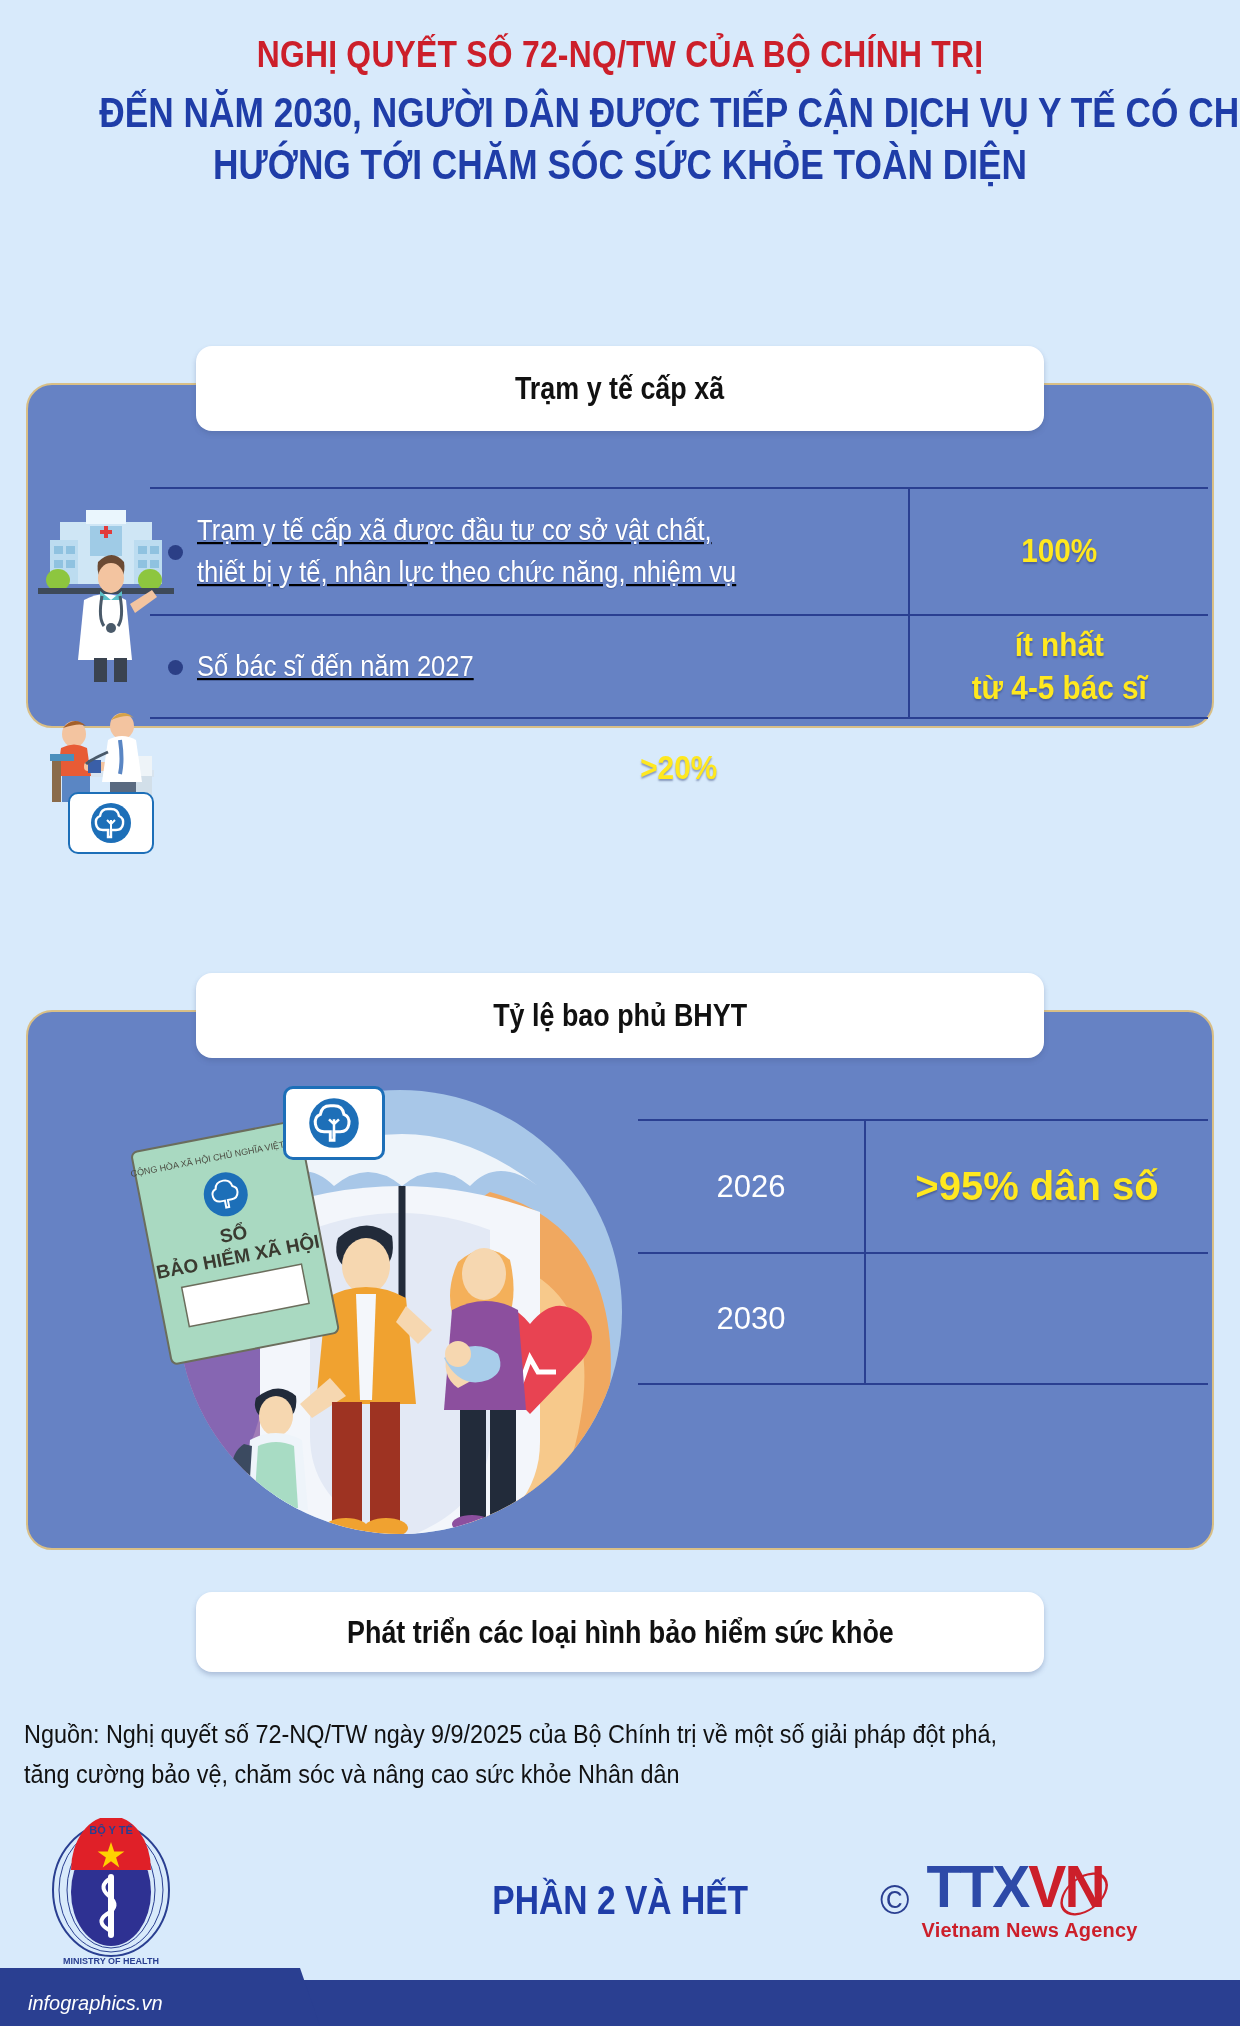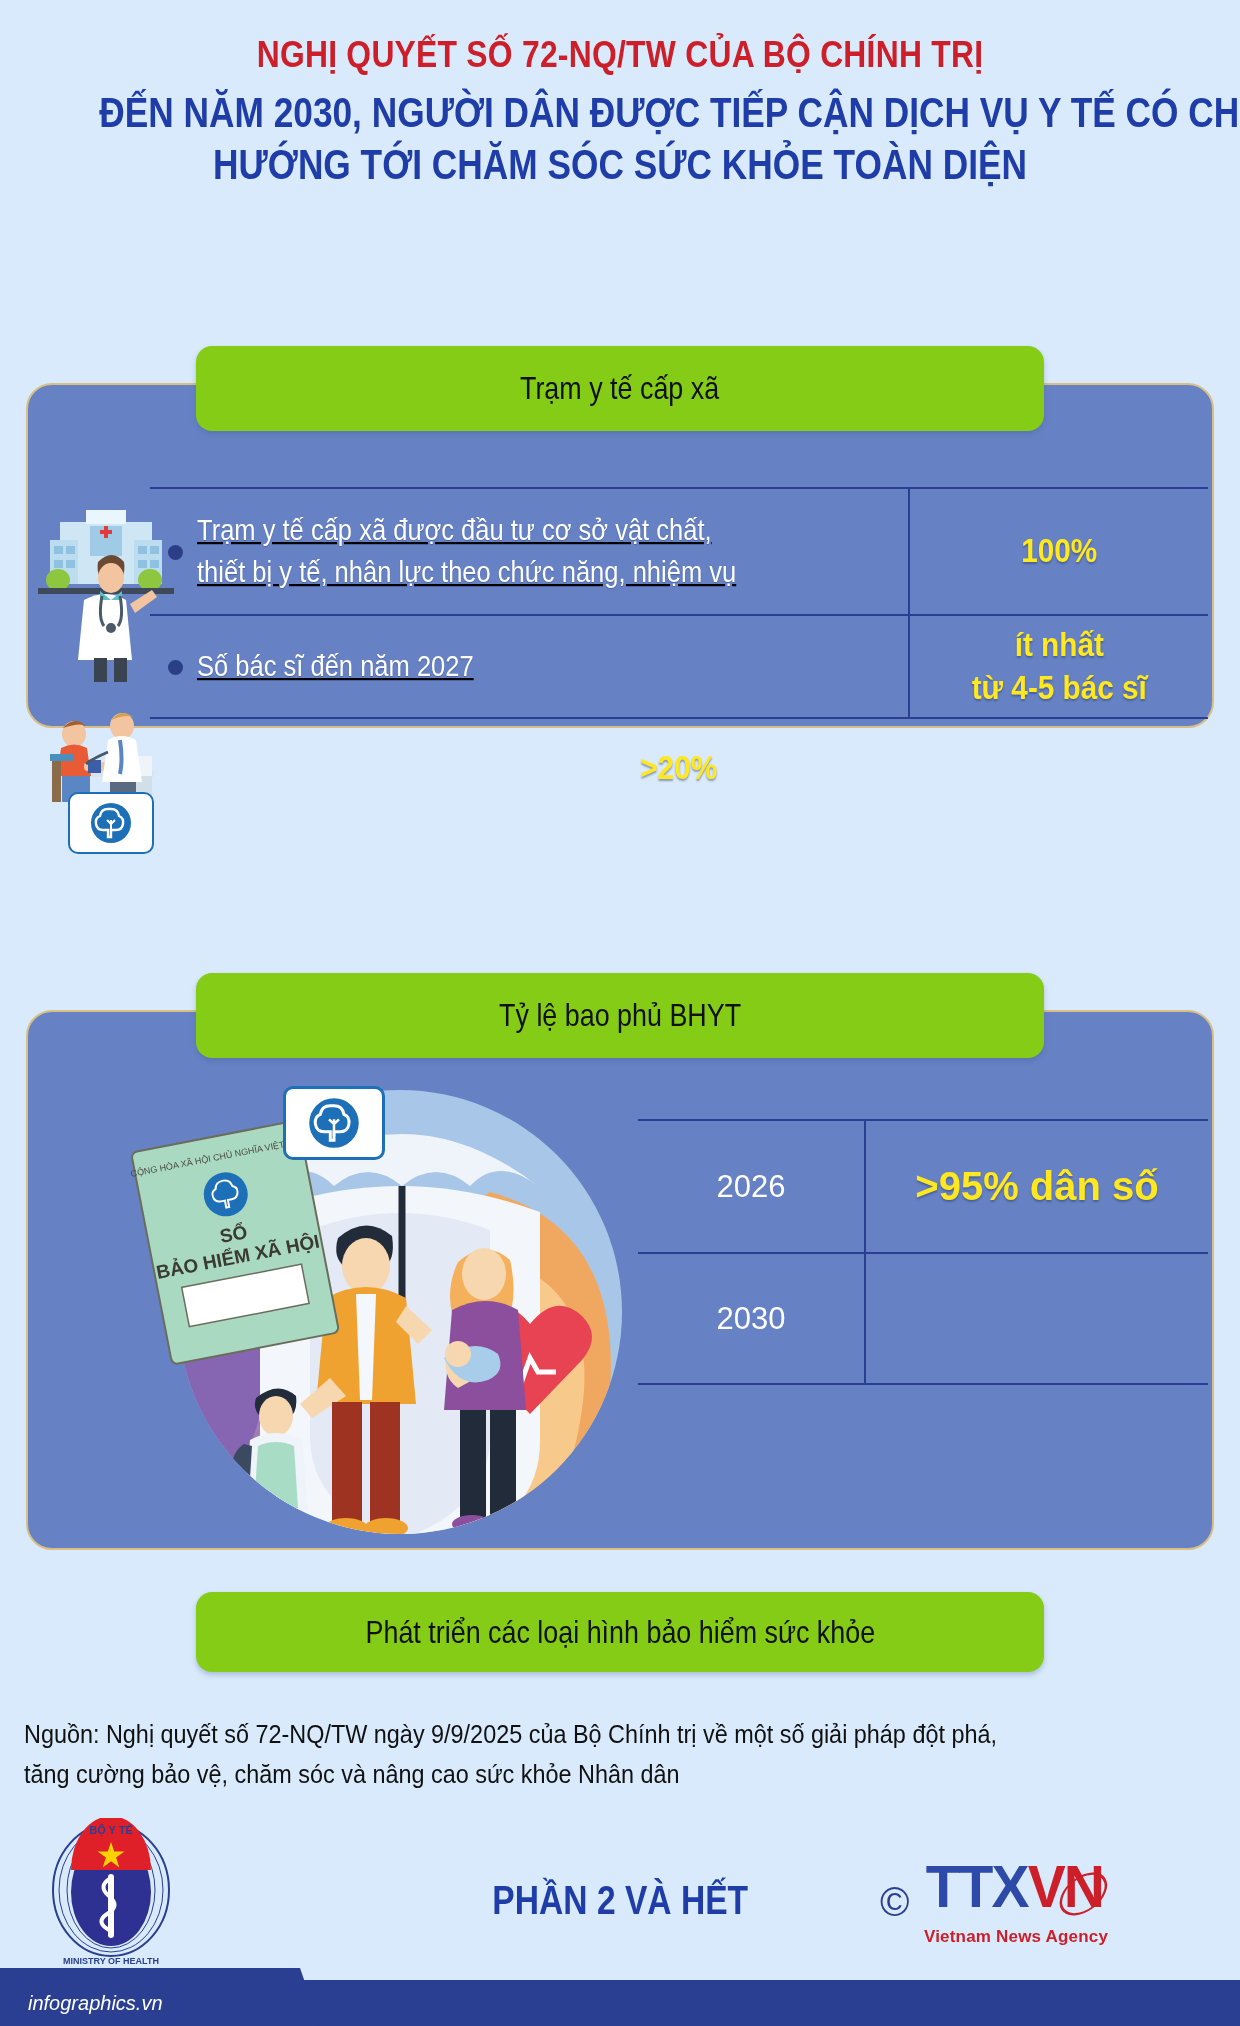--- a/index.html
+++ b/index.html
@@ -34,26 +34,26 @@
 
   
   .panel {
     position: absolute;
     background: #6682c4;
     border: 2px solid #d9bf86;
     border-radius: 26px;
   }
   .panel-header {
     position: absolute;
-    background: #84cc16;
+    background: #ffffff;
     border-radius: 16px;
     box-shadow: 0 3px 5px rgba(70,90,140,.30);
     display: flex; align-items: center; justify-content: center;
     color: #111;
-    font-weight: normal;
+    font-weight: bold;
     z-index: 6;
   }
   .panel-header span { transform: scaleX(0.84); white-space: nowrap; }
 
   
   .t1 { position: absolute; left: 150px; top: 487px; width: 1058px; }
   .t1 .row { display: flex; border-top: 2px solid #2a3f91; }
   .t1 .row:first-child { border-top: 2px solid #2a3f91; }
   .t1 .cell-l {
     width: 760px; padding: 18px 10px 18px 18px;
@@ -113,22 +113,22 @@
 
   .moh-logo { position: absolute; left: 36px; top: 1818px; width: 150px; height: 150px; }
   .ttx-wrap { position: absolute; left: 880px; top: 1858px; display: flex; align-items: center; }
   .copy-sym { font-size: 40px; color: #2a3f91; margin-right: 12px; }
   .ttx-text {
     font-size: 60px; font-weight: bold; color: #2d4aa8; letter-spacing: -2px;
     line-height: .95; position: relative; transform: scaleX(0.95);
   }
   .ttx-v { color: #cc1f2a; }
   .ttx-sub {
-    color: #cc1f2a; font-size: 17px; font-weight: bold; text-align: right;
-    letter-spacing: .2px; margin-top: 12px;
+    color: #cc1f2a; font-size: 20px; font-weight: bold; text-align: right;
+    letter-spacing: .2px; margin-top: 4px;
   }
   .ttx-orbit {
     position: absolute; left: 138px; top: 8px; width: 56px; height: 56px;
     border: 3px solid #cc1f2a; border-radius: 50%;
     transform: rotate(-35deg) scale(1, .62);
   }
 
   .bottom-bar {
     position: absolute; left: 0; bottom: 0; width: 1240px; height: 58px;
     overflow: hidden;

